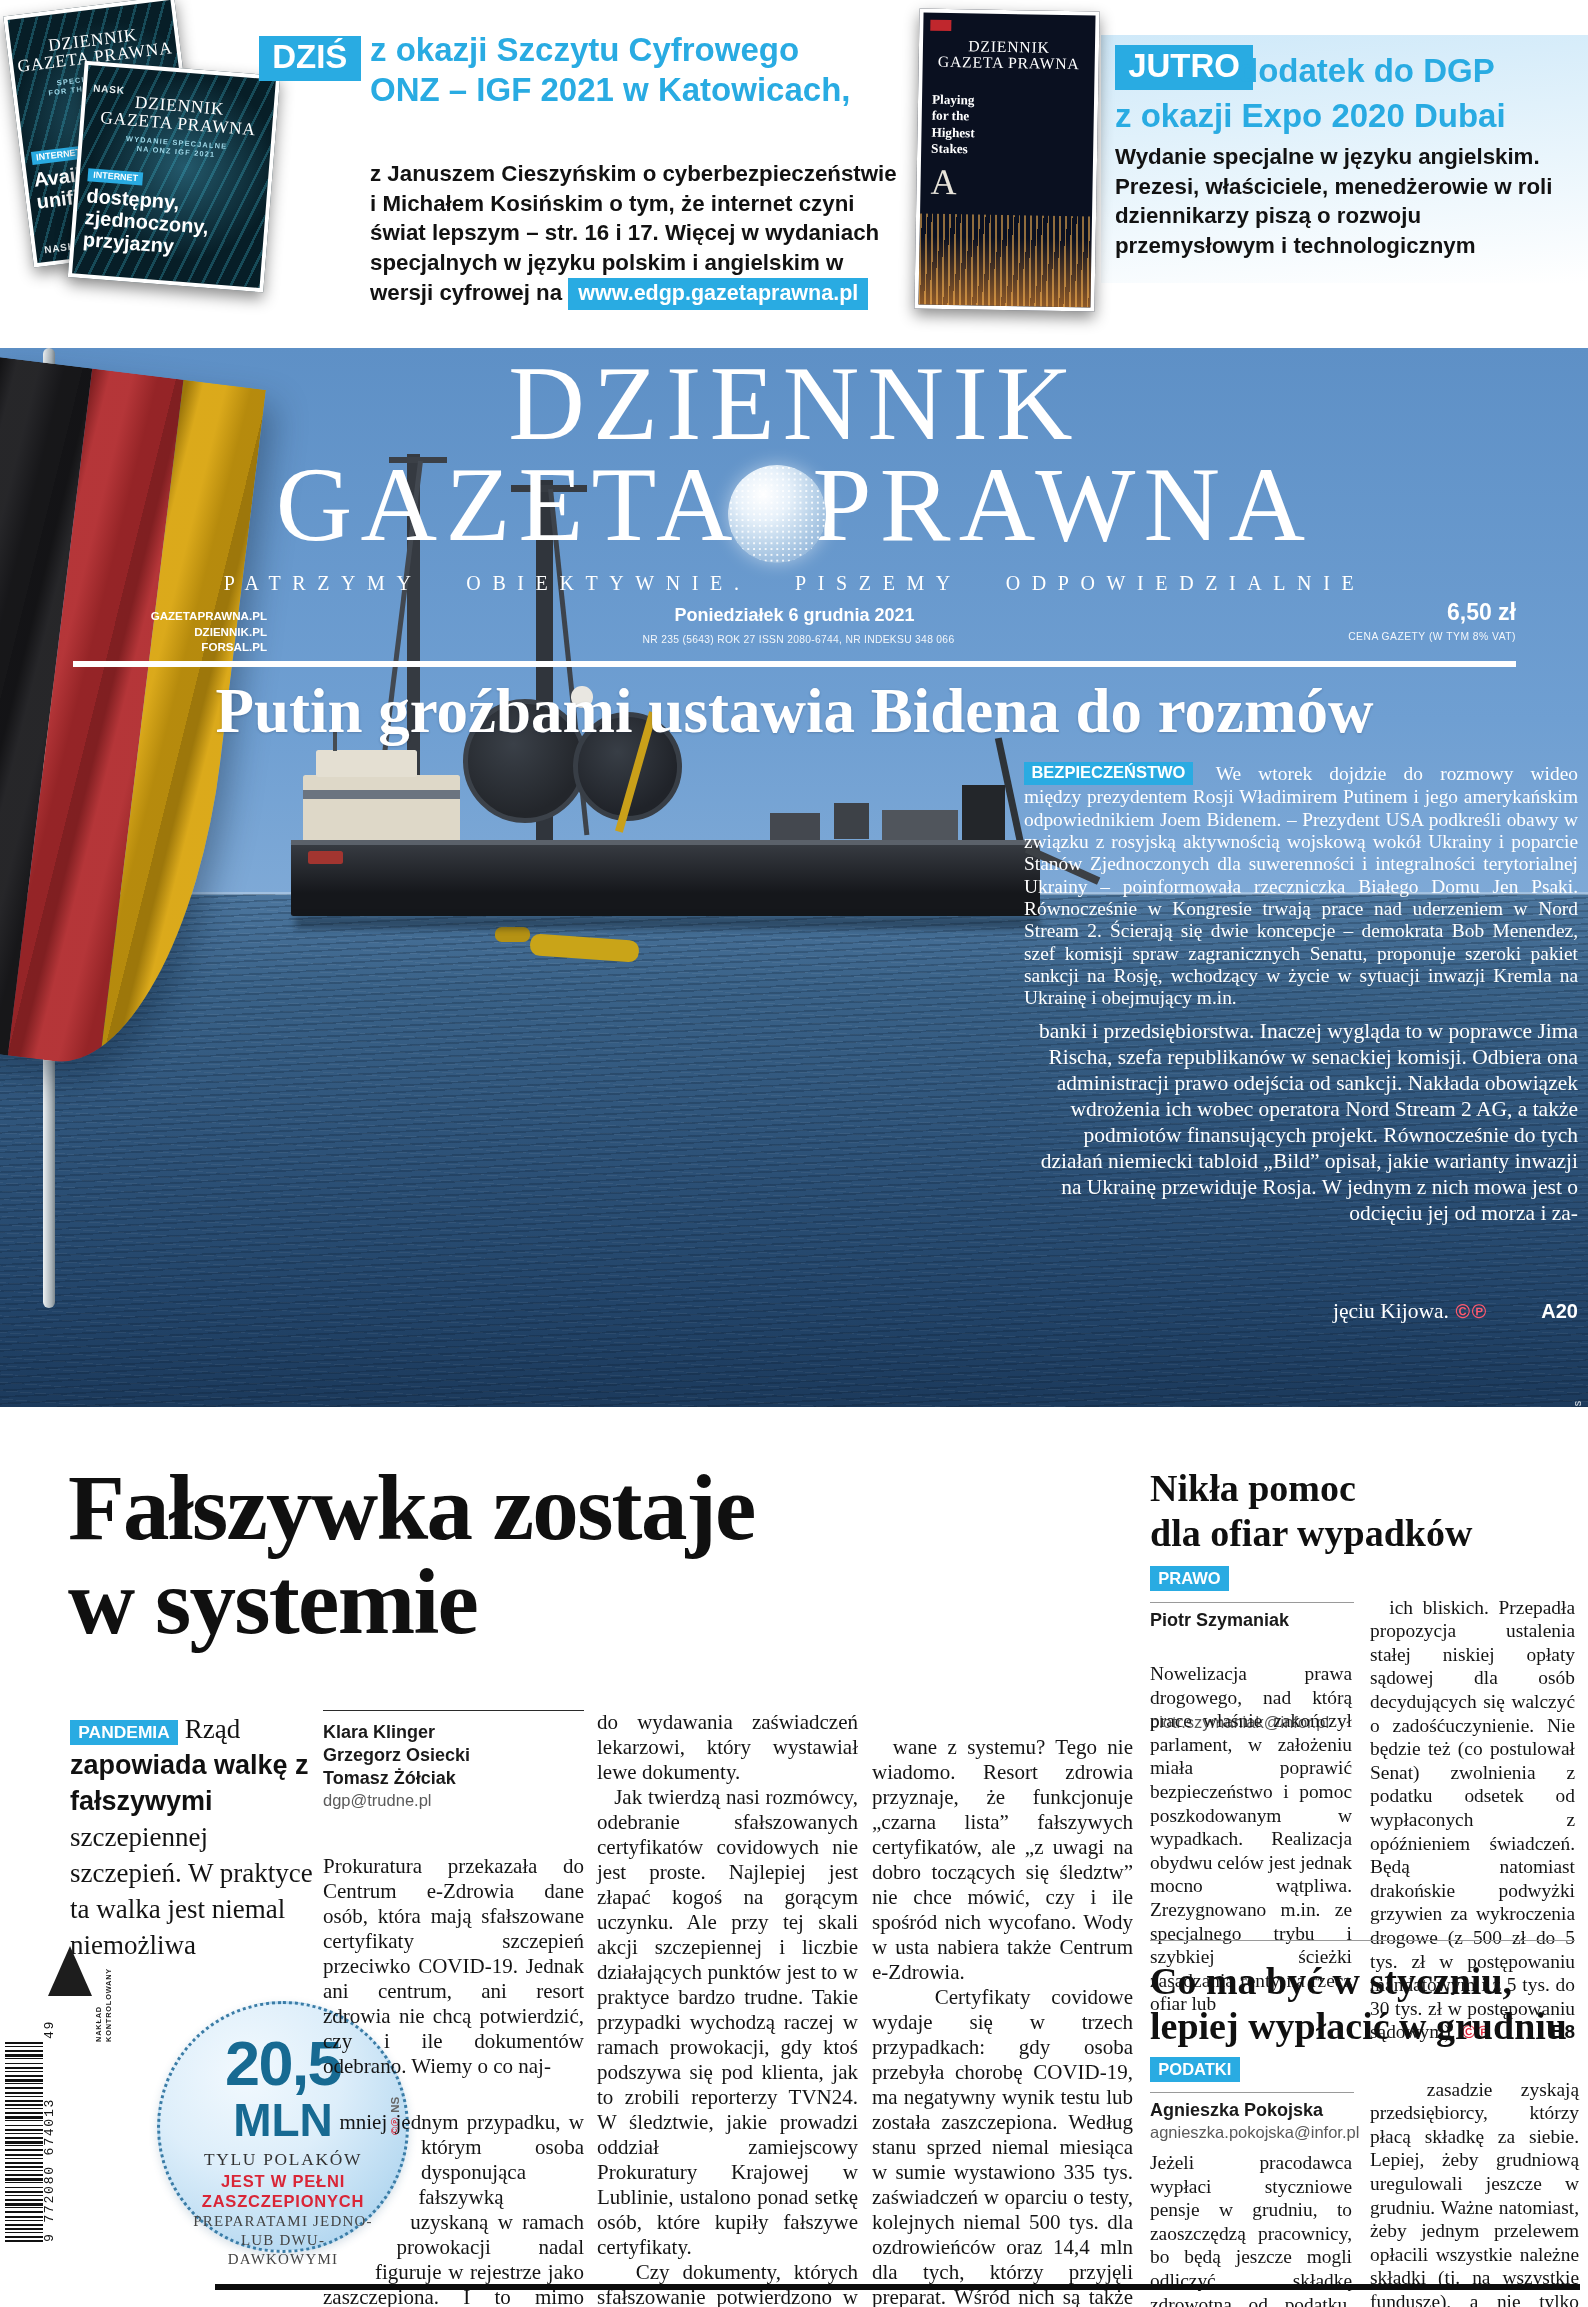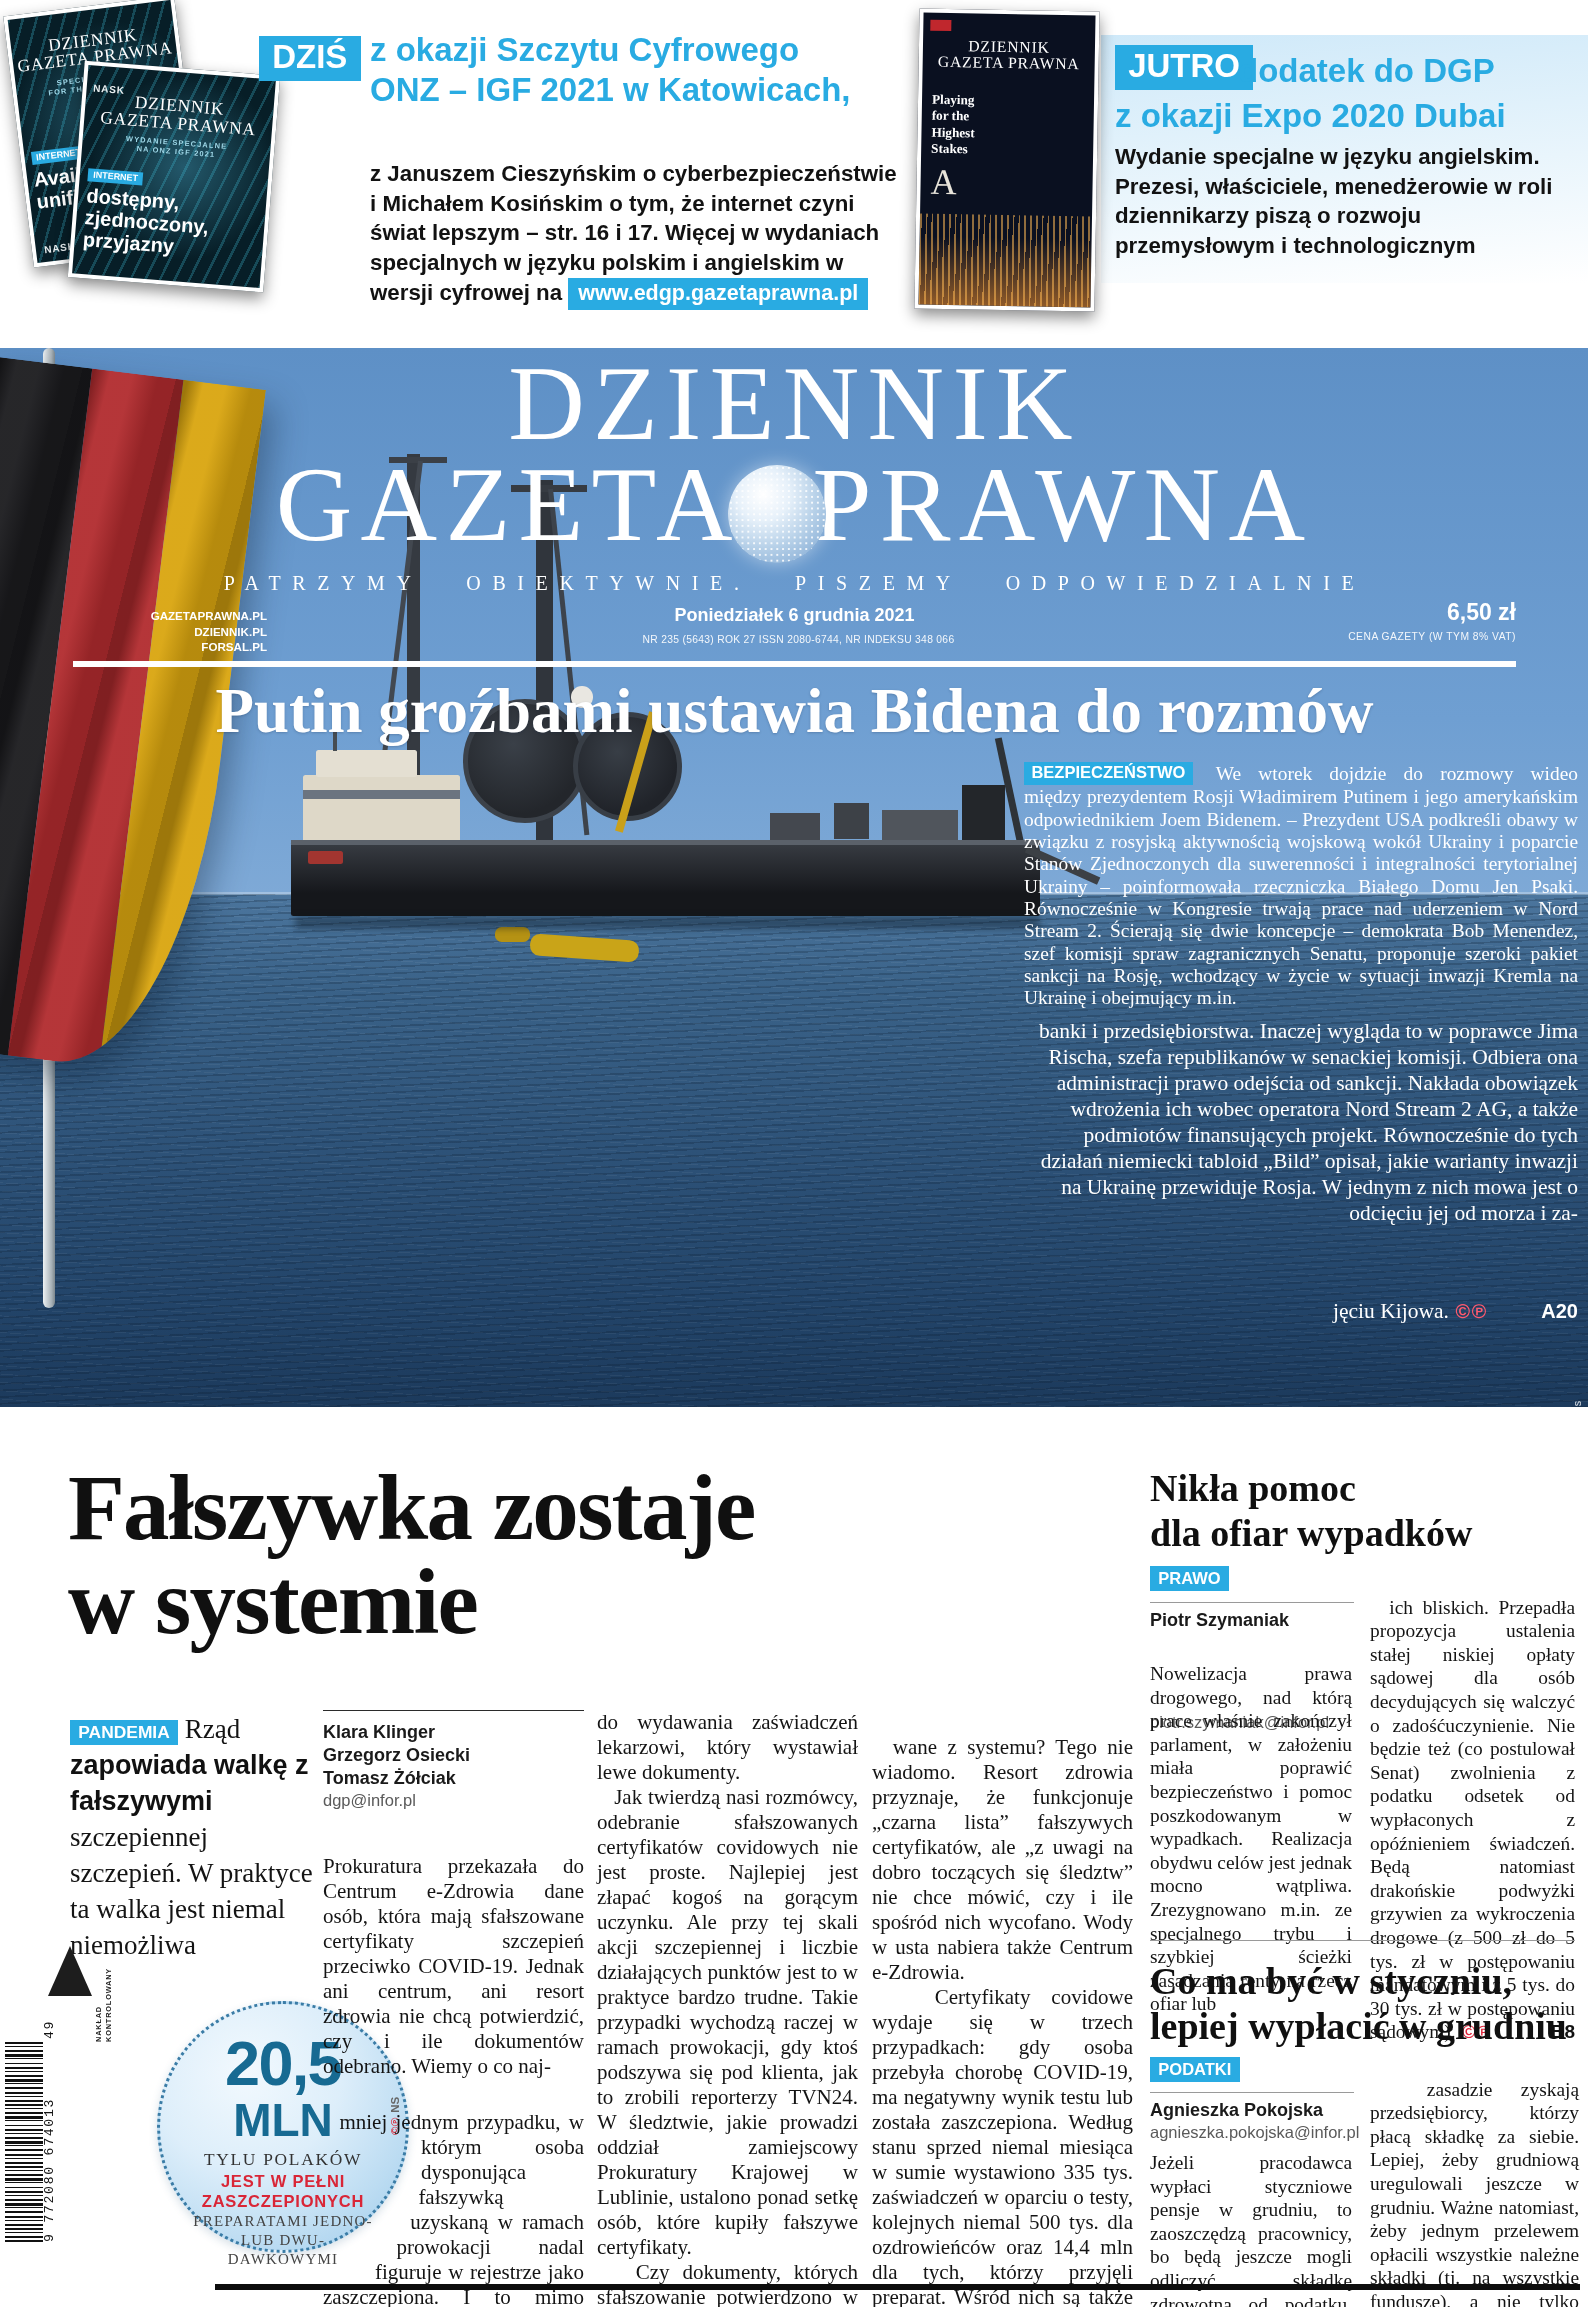--- a/index.html
+++ b/index.html
@@ -263,21 +263,21 @@
   <div class="stat-sm">LUB DWU-</div>
   <div class="stat-sm">DAWKOWYMI</div>
   <div class="stat-credit"><span>©℗</span><i>NS</i></div>
 </div>
 
 <div class="abs bylinerule" style="left:323px;top:1710px;width:261px;"></div>
 <div class="abs" style="left:323px;top:1721px;width:261px;">
   <div class="author">Klara Klinger</div>
   <div class="author">Grzegorz Osiecki</div>
   <div class="author">Tomasz Żółciak</div>
-  <div class="email">dgp@infor.pl</div>
+  <div class="email">dgp@trudne.pl</div>
 </div>
 <div class="abs bodycol" style="left:323px;top:1854px;width:261px;">Prokuratura przekazała do Centrum e-Zdrowia dane osób, która mają sfałszowane certyfikaty szczepień przeciwko COVID-19. Jednak ani centrum, ani resort zdrowia nie chcą potwierdzić, czy i ile dokumentów odebrano. Wiemy o co naj-</div>
 <div class="abs bodycol" style="left:323px;top:2085px;width:261px;">
   <div class="circle-wrap-spacer"></div><span>mniej jednym przypadku, w którym osoba dysponująca fałszywką uzyskaną w ramach prowokacji nadal figuruje w rejestrze jako zaszczepiona. I to mimo zgłoszenia sprawy organom ścigania oraz cofnięcia uprawnień</span>
 </div>
 
 <div class="abs bodycol" style="left:597px;top:1710px;width:261px;">do wydawania zaświadczeń lekarzowi, który wystawiał lewe dokumenty.
    Jak twierdzą nasi rozmówcy, odebranie sfałszowanych certyfikatów covidowych nie jest proste. Najlepiej jest złapać kogoś na gorącym uczynku. Ale przy tej skali akcji szczepiennej i liczbie działających punktów jest to w praktyce bardzo trudne. Takie przypadki wychodzą raczej w ramach prowokacji, gdy ktoś podszywa się pod klienta, jak to zrobili reporterzy TVN24. W śledztwie, jakie prowadzi oddział zamiejscowy Prokuratury Krajowej w Lublinie, ustalono ponad setkę osób, które kupiły fałszywe certyfikaty.
    Czy dokumenty, których sfałszowanie potwierdzono w toku śledztw, są usu-</div>
 

